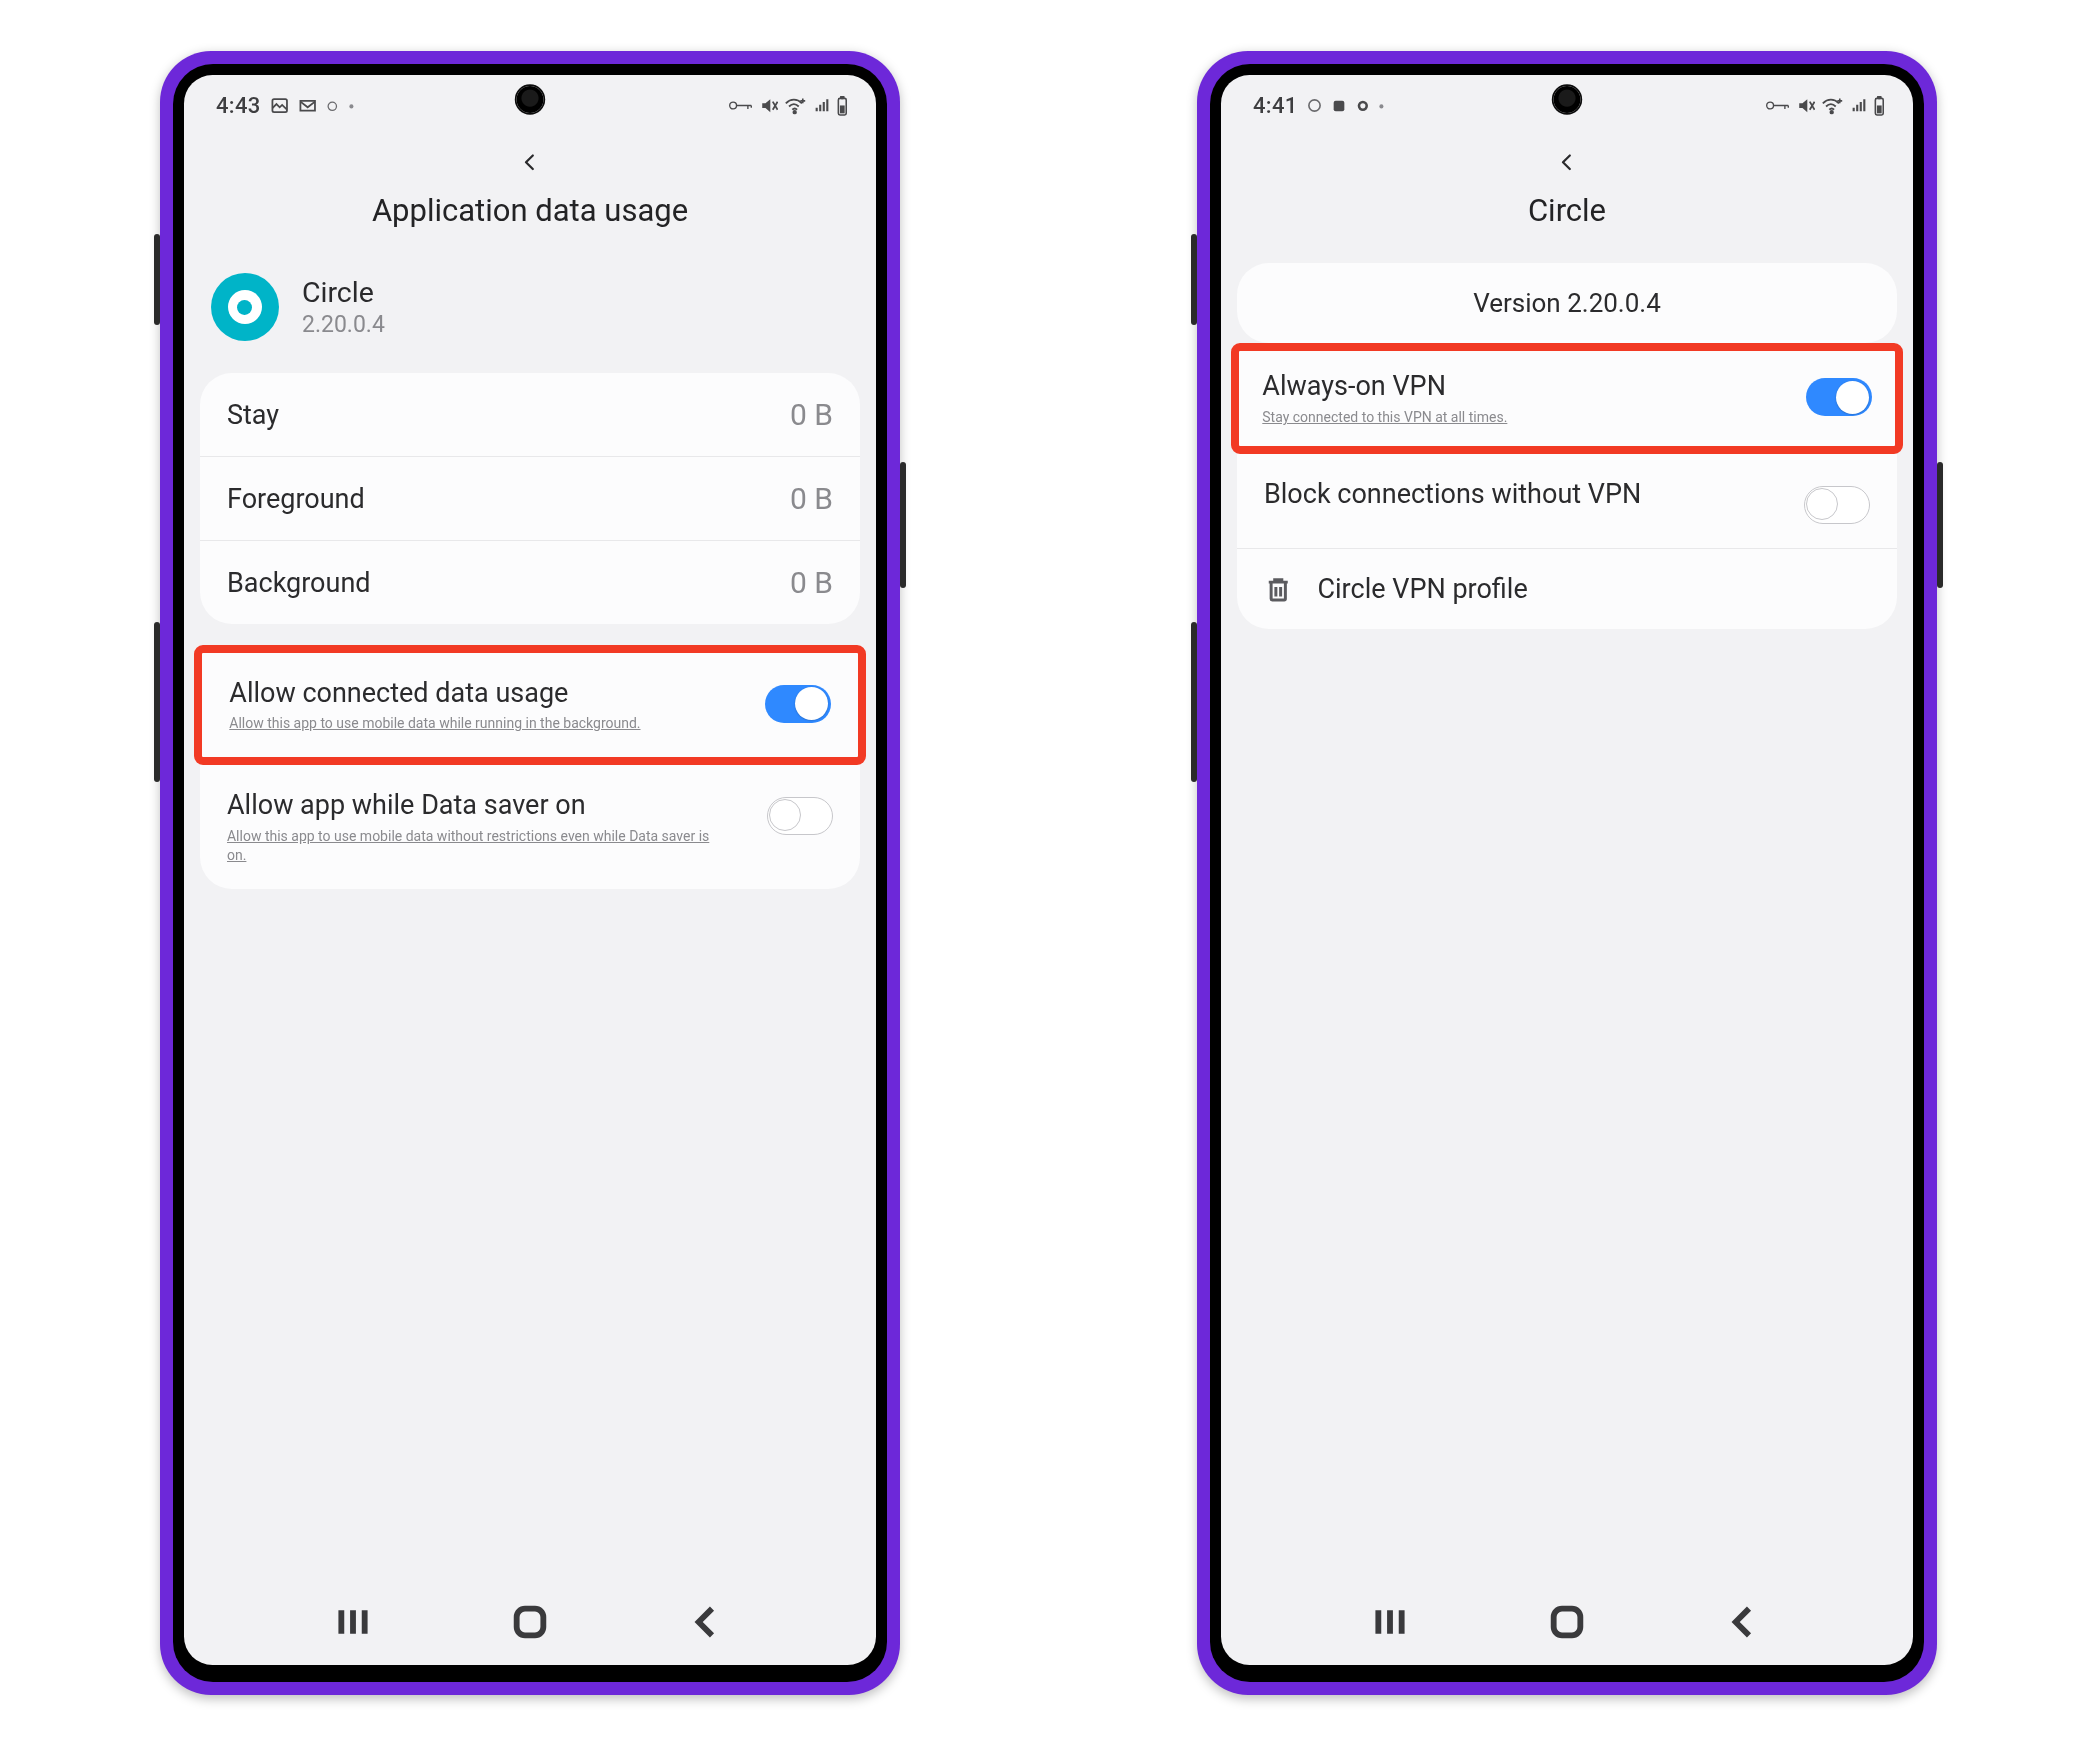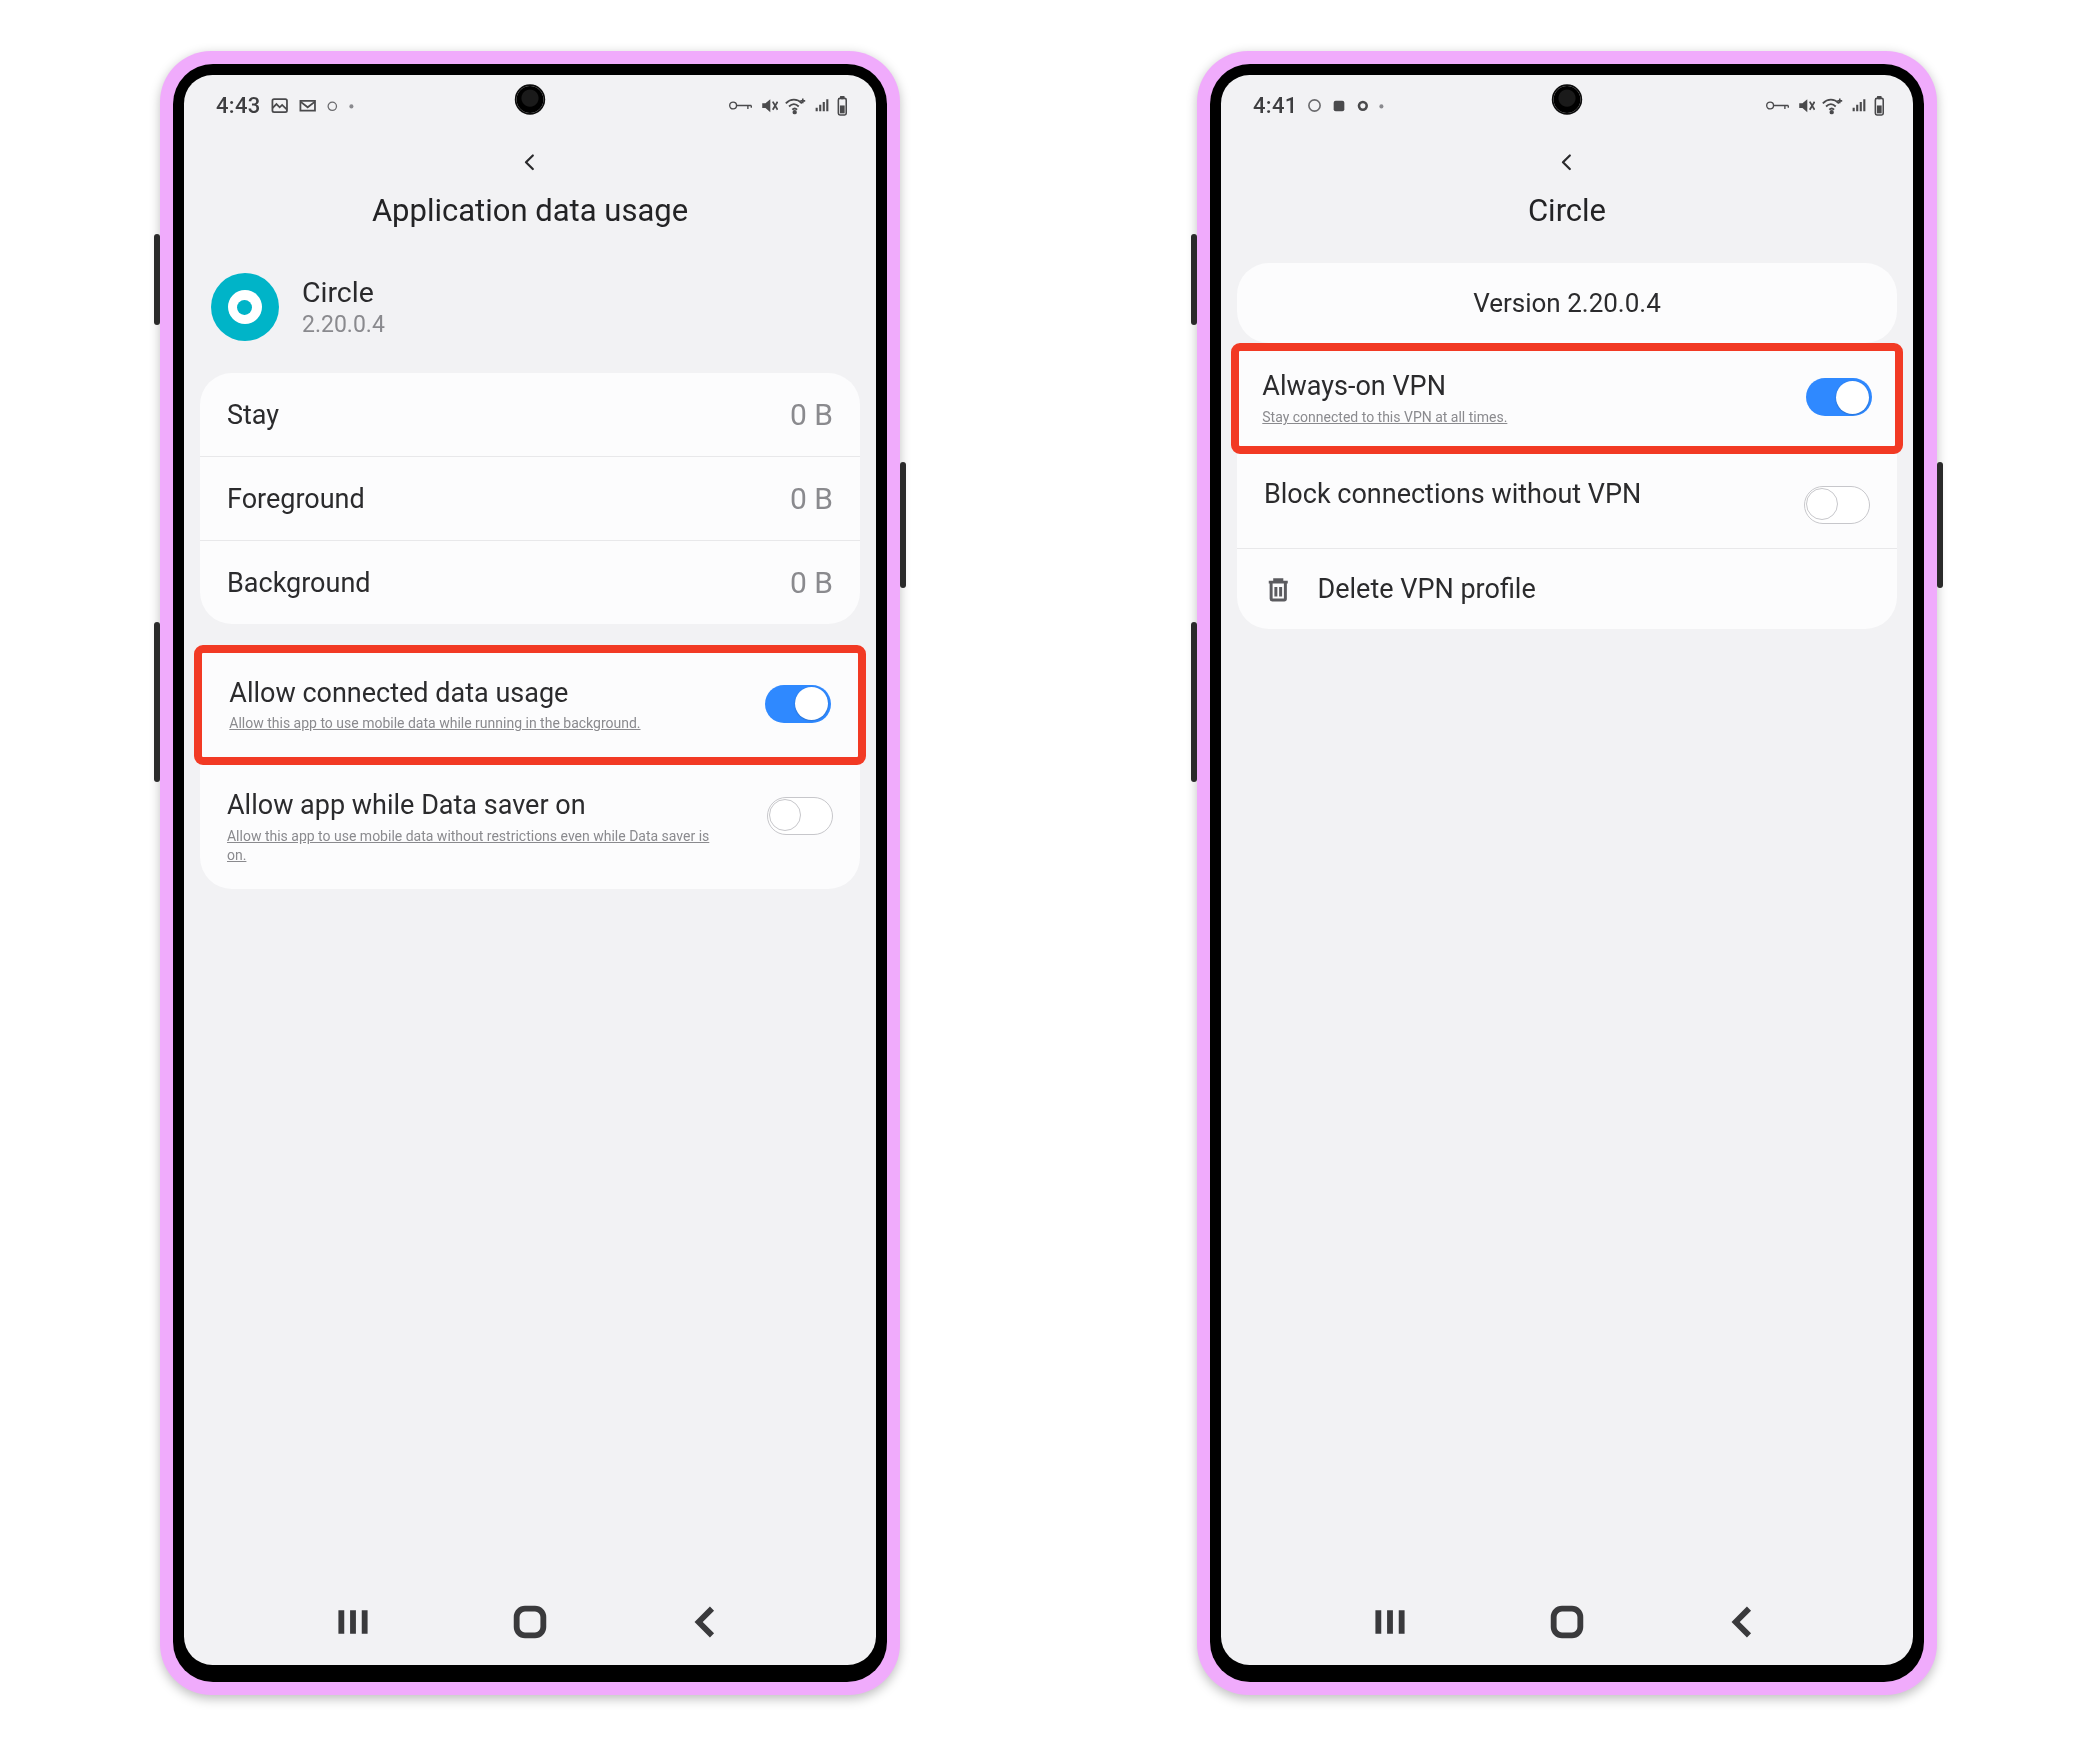--- a/index.html
+++ b/index.html
@@ -9,21 +9,21 @@
     --divider:#e8e8ea;
     --text:#1b1b1d;
     --muted:#8a8a8e;
     --blue:#2f89ff;
     --red:#f23a24;
   }
   *{box-sizing:border-box;margin:0;padding:0;font-family:-apple-system,BlinkMacSystemFont,"Segoe UI",Roboto,Helvetica,Arial,sans-serif;}
   body{background:var(--bg);width:2097px;height:1738px;overflow:hidden;}
   .stage{display:flex;gap:297px;padding:51px 160px;}
   
-  .phone{width:759px;height:1644px;background:#f0abfc;border-radius:51px;padding:12.6px;position:relative;box-shadow:0 3.4px 10.3px rgba(0,0,0,.25);}
+  .phone{width:759px;height:1644px;background:#6d28d9;border-radius:51px;padding:12.6px;position:relative;box-shadow:0 3.4px 10.3px rgba(0,0,0,.25);}
   .phone .bezel{width:100%;height:100%;background:#000;border-radius:40px;padding:11.4px 11.4px 17px 11.4px;position:relative;}
   .phone .screen{width:100%;height:100%;background:var(--screen);border-radius:28.5px;overflow:hidden;position:relative;}
   .camera{position:absolute;top:22px;left:50%;width:27px;height:27px;border-radius:50%;background:radial-gradient(circle at 50% 45%,#1a1a1a 0 40%,#000 45% 100%);transform:translateX(-50%);z-index:50;box-shadow:0 0 0 1.7px #0c0c0c;}
   .sidebtn{position:absolute;background:#2a2a2a;border-radius:3.4px;}
   .sidebtn.l1{left:-5.7px;top:183px;width:5.7px;height:91px;}
   .sidebtn.l2{left:-5.7px;top:571px;width:5.7px;height:160px;}
   .sidebtn.r1{right:-5.7px;top:411px;width:5.7px;height:126px;}
 
   
   .status{height:62px;display:flex;align-items:center;padding:0 27px 0 32px;font-size:22px;color:#3e3e40;}
@@ -341,21 +341,21 @@
             <div class="toggle outlined off">
                 <div class="knob"></div>
               </div>
           </div>
           <div class="row">
             <div class="trash">
               <svg viewBox="0 0 24 24">
                   <path d="M4 6h16M9 6V4h6v2M6 6v14a1 1 0 0 0 1 1h10a1 1 0 0 0 1-1V6M10 10v8M14 10v8"></path>
                 </svg>
             </div>
-            <div class="label">Delete VPN profile</div>
+            <div class="label">Circle VPN profile</div>
           </div>
         </div>
 
         <div class="navbar">
           <div class="navbtn">
               <svg viewBox="0 0 24 24">
                 <path d="M5 5v14M12 5v14M19 5v14"></path>
               </svg>
             </div>
           <div class="navbtn">

